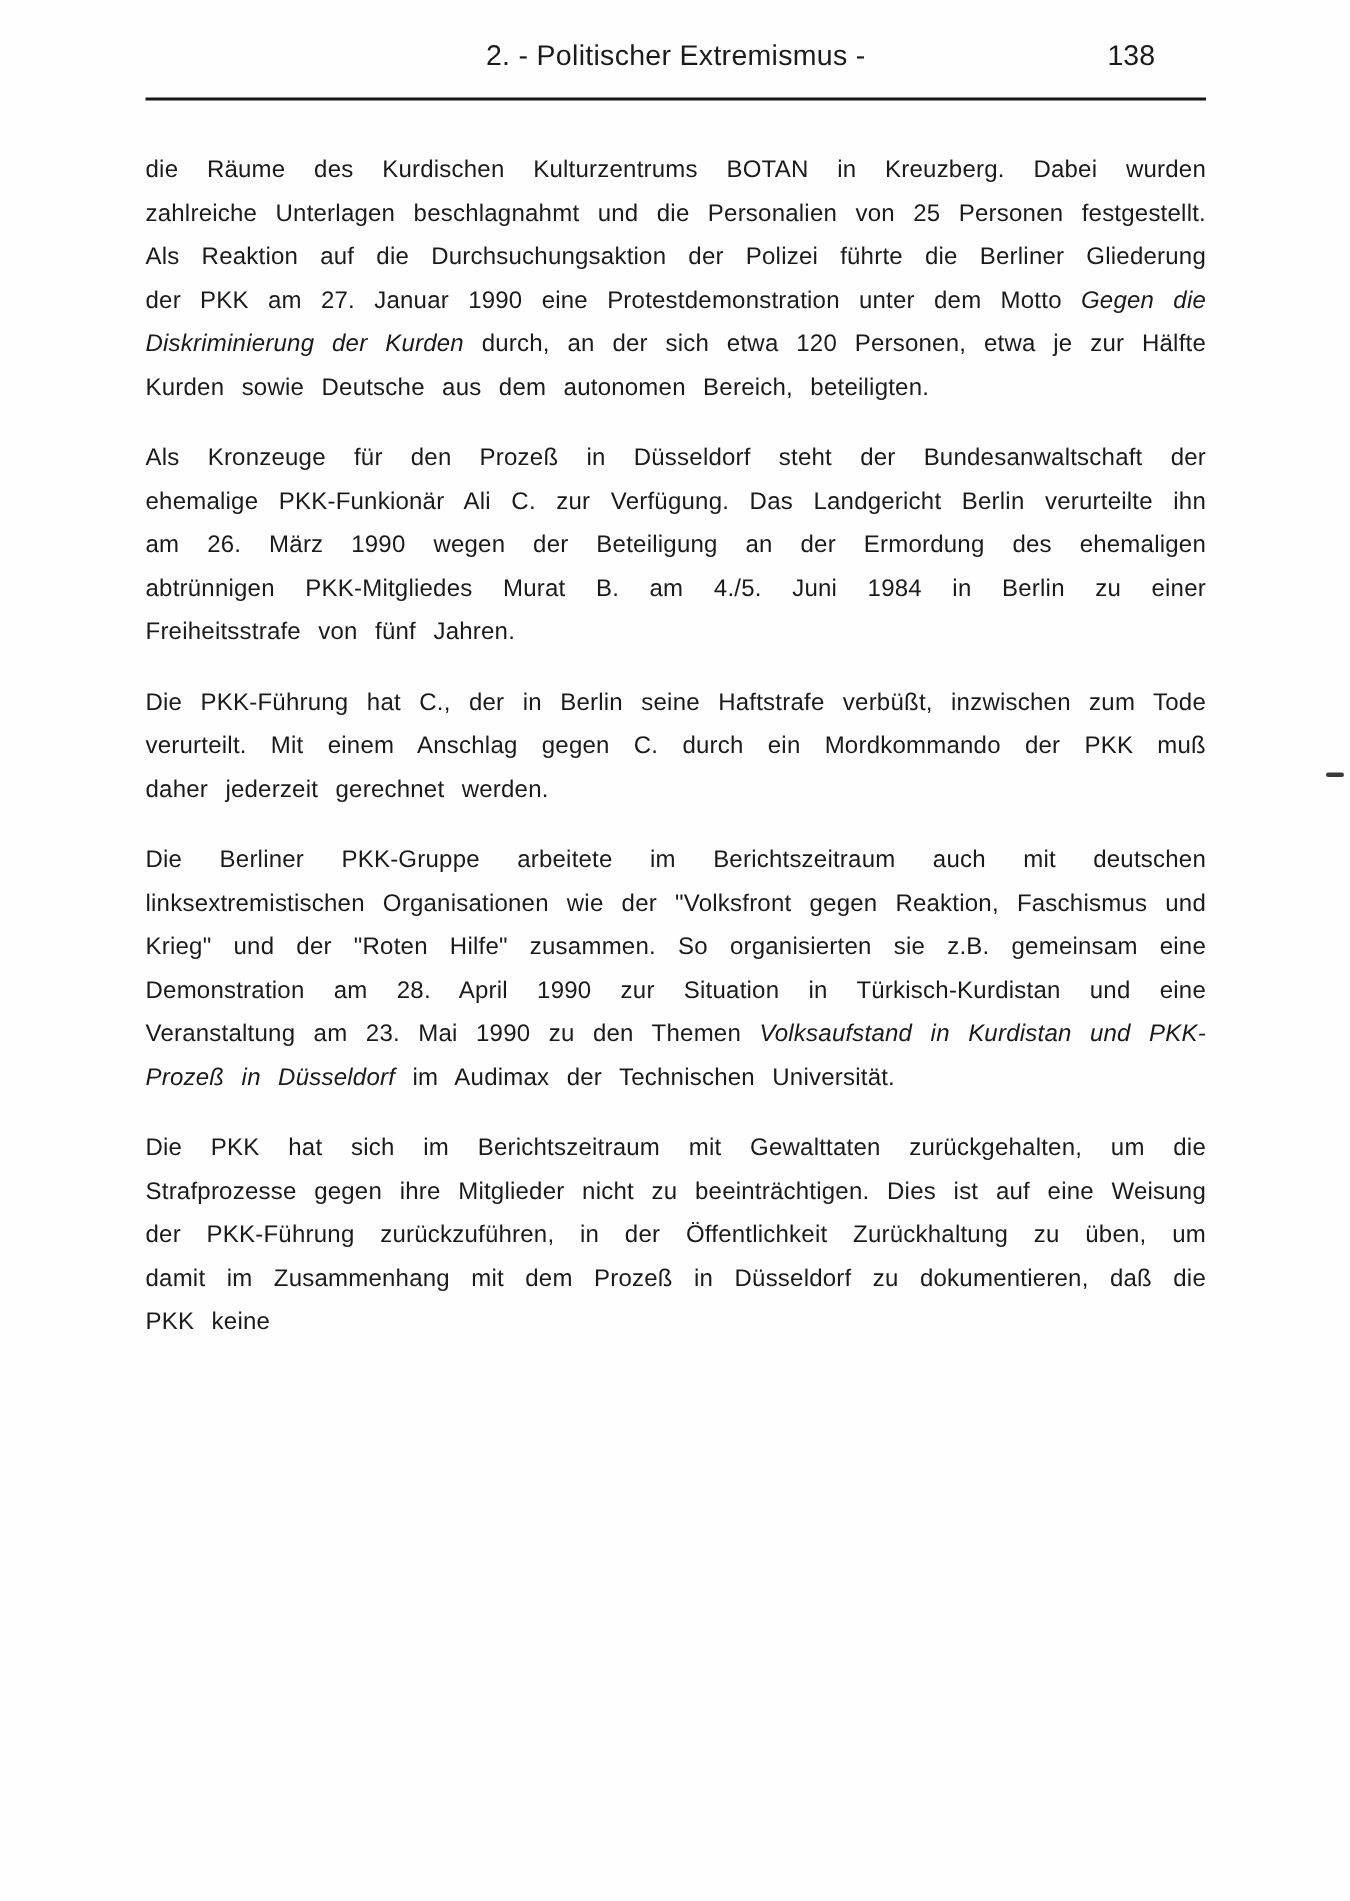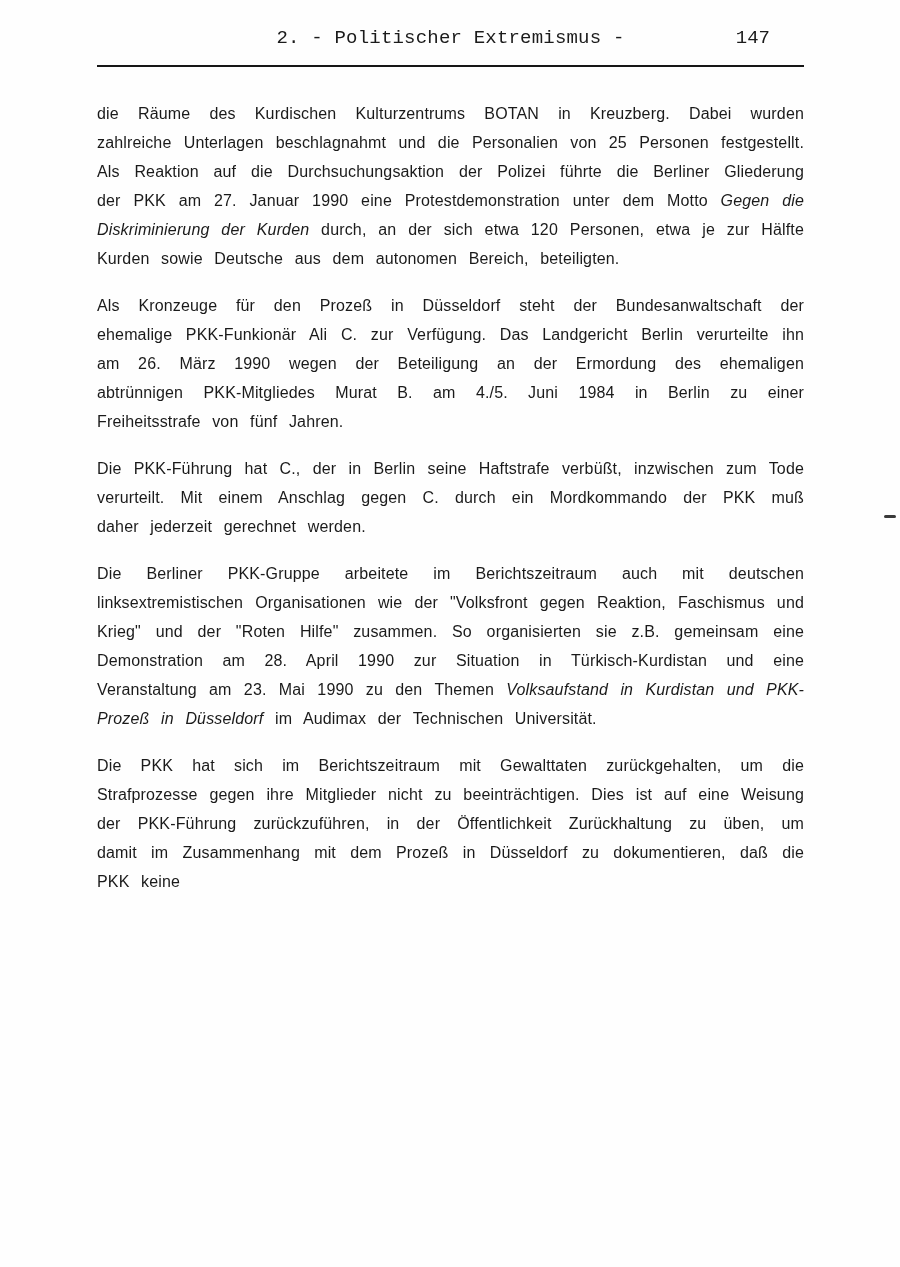--- a/index.html
+++ b/index.html
@@ -18,21 +18,20 @@
     color: #1a1a1a;
     overflow: hidden;
   }
   .page-header {
     position: absolute;
     top: 27px;
     left: 97px;
     width: 707px;
     height: 26px;
     font-size: 19px;
-    font-family: Liberation Mono, monospace;
   }
   .header-title {
     position: absolute;
     left: 0;
     right: 0;
     text-align: center;
     letter-spacing: 0.2px;
     color: #1b1b1b;
   }
   .page-number {
@@ -76,21 +75,21 @@
     border-radius: 2px;
   }
 </style>
 </head>
 <body>
 
 <div class="page">
 
   <header class="page-header">
     <div class="header-title">2. - Politischer Extremismus -</div>
-    <div class="page-number">147</div>
+    <div class="page-number">138</div>
   </header>
 
   <div class="header-rule"></div>
 
   <main class="body-text">
     <p class="para"><span>die Räume des Kurdischen Kulturzentrums BOTAN in Kreuzberg. Dabei wurden zahlreiche Unterlagen beschlagnahmt und die Personalien von 25 Personen festgestellt. Als Reaktion auf die Durchsuchungsaktion der Polizei führte die Berliner Gliederung der PKK am 27. Januar 1990 eine Protestdemonstration unter dem Motto </span><span class="italic">Gegen die Diskriminierung der Kurden</span><span> durch, an der sich etwa 120 Personen, etwa je zur Hälfte Kurden sowie Deutsche aus dem autonomen Bereich, beteiligten.</span></p>
     <p class="para"><span>Als Kronzeuge für den Prozeß in Düsseldorf steht der Bundesanwaltschaft der ehemalige PKK-Funkionär Ali C. zur Verfügung. Das Landgericht Berlin verurteilte ihn am 26. März 1990 wegen der Beteiligung an der Ermordung des ehemaligen abtrünnigen PKK-Mitgliedes Murat B. am 4./5. Juni 1984 in Berlin zu einer Freiheitsstrafe von fünf Jahren.</span></p>
     <p class="para"><span>Die PKK-Führung hat C., der in Berlin seine Haftstrafe verbüßt, inzwischen zum Tode verurteilt. Mit einem Anschlag gegen C. durch ein Mordkommando der PKK muß daher jederzeit gerechnet werden.</span></p>
     <p class="para"><span>Die Berliner PKK-Gruppe arbeitete im Berichtszeitraum auch mit deutschen linksextremistischen Organisationen wie der "Volksfront gegen Reaktion, Faschismus und Krieg" und der "Roten Hilfe" zusammen. So organisierten sie z.B. gemeinsam eine Demonstration am 28. April 1990 zur Situation in Türkisch-Kurdistan und eine Veranstaltung am 23. Mai 1990 zu den Themen </span><span class="italic">Volksaufstand in Kurdistan und PKK-Prozeß in Düsseldorf</span><span> im Audimax der Technischen Universität.</span></p>
     <p class="para"><span>Die PKK hat sich im Berichtszeitraum mit Gewalttaten zurückgehalten, um die Strafprozesse gegen ihre Mitglieder nicht zu beeinträchtigen. Dies ist auf eine Weisung der PKK-Führung zurückzuführen, in der Öffentlichkeit Zurückhaltung zu üben, um damit im Zusammenhang mit dem Prozeß in Düsseldorf zu dokumentieren, daß die PKK keine</span></p>

